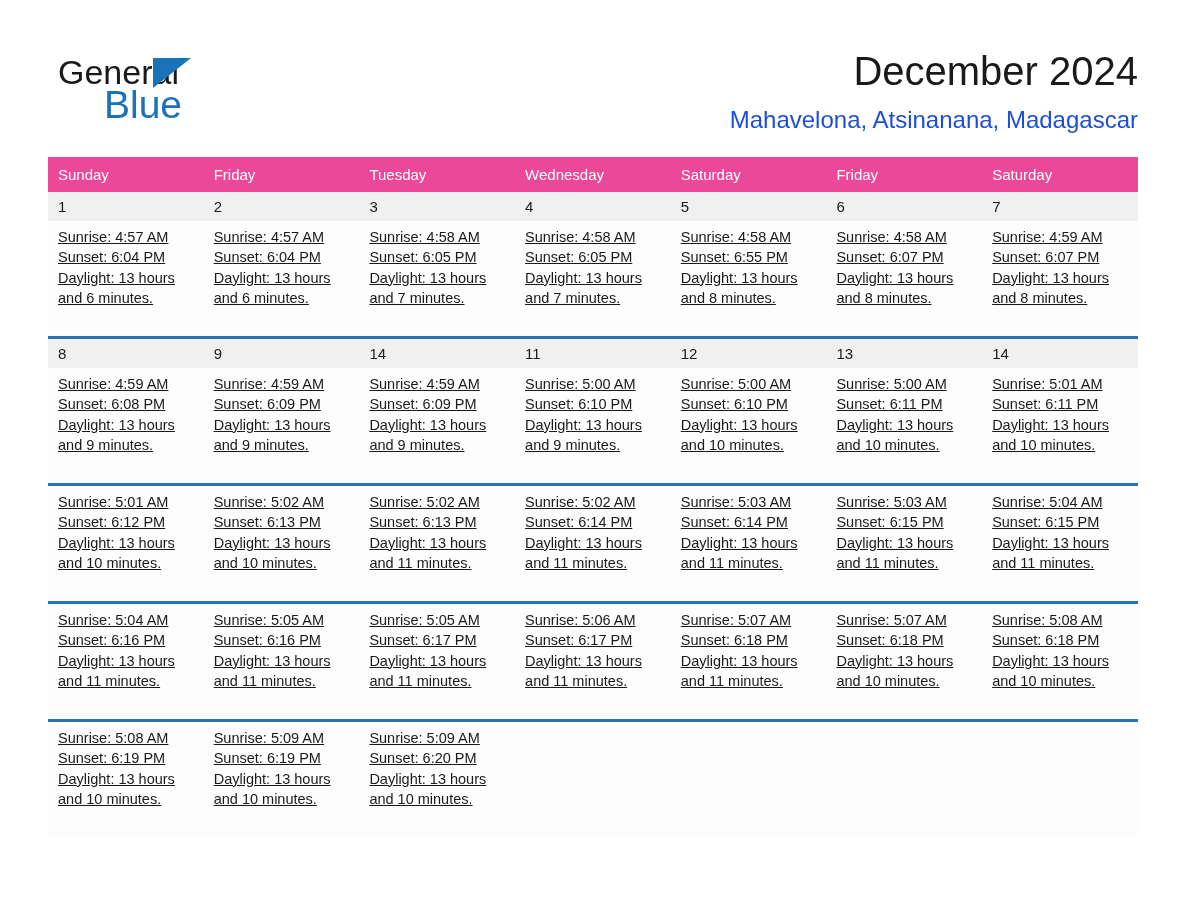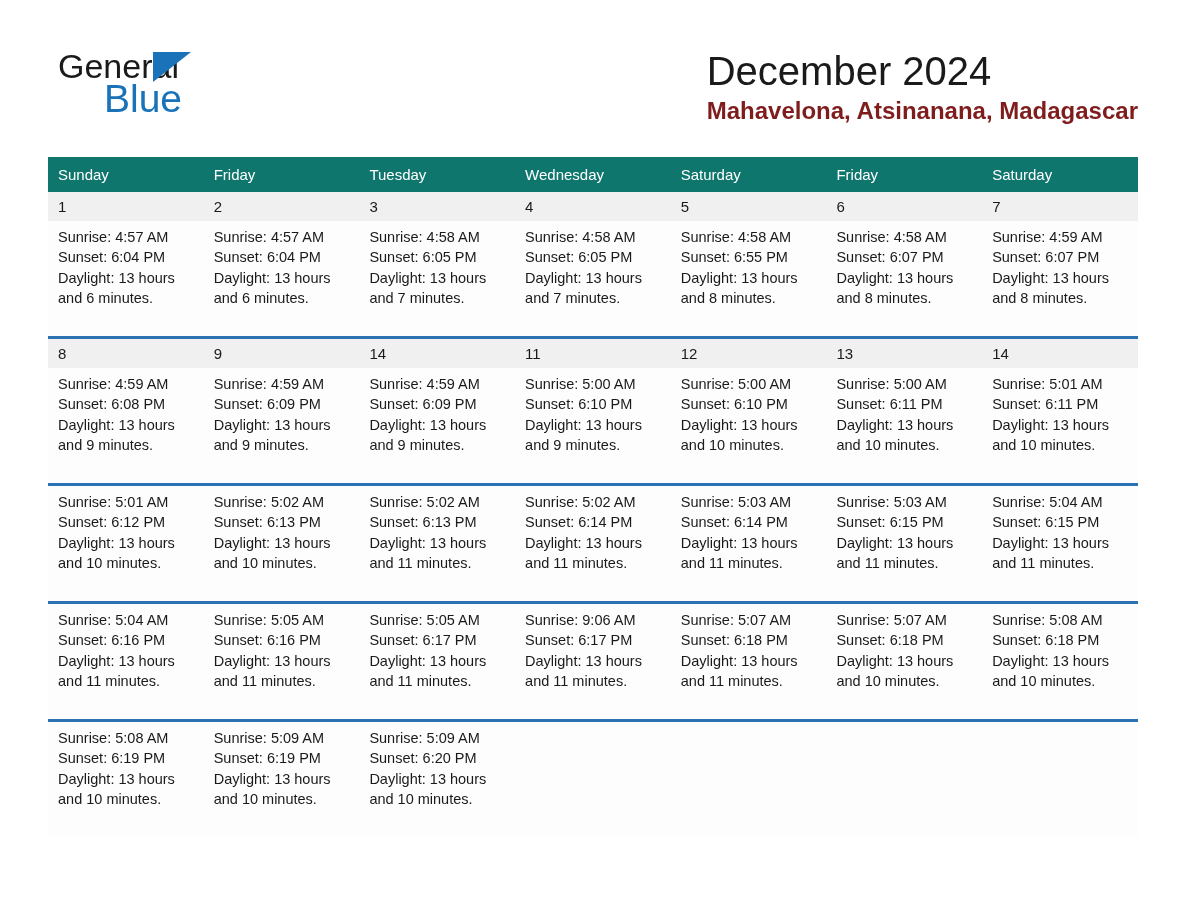--- a/index.html
+++ b/index.html
@@ -27,21 +27,21 @@
     position: absolute;
     left: 0;
     top: 0;
     width: 1188px;
     height: 150px;
   }
 
   .logo {
     position: absolute;
     left: 58px;
-    top: 46px;
+    top: 52px;
     width: 260px;
     height: 80px;
   }
   .logo-general {
     position: absolute;
     left: 0px;
     top: 0px;
     font-size: 34px;
     letter-spacing: 0px;
     color: #1a1a1a;
@@ -65,50 +65,50 @@
     font-size: 39px;
     color: #1a72b8;
     font-family: "Liberation Sans", sans-serif;
     line-height: 40px;
   }
 
   .title-block {
     position: absolute;
     right: 50px;
     top: 46px;
-    text-align: left;
+    text-align: right;
   }
   .title {
     font-size: 40px;
     font-weight: normal;
     color: #1a1a1a;
     line-height: 50px;
     white-space: nowrap;
   }
   .subtitle {
     font-size: 24px;
-    font-weight: bold;
-    color: #7f1d1d;
+    font-weight: normal;
+    color: #1d4ed8;
     line-height: 30px;
-    margin-top: 0;
+    margin-top: 9px;
     white-space: nowrap;
   }
 
   
   .calendar {
     position: absolute;
     left: 48px;
     top: 157px;
     width: 1090px;
     border-collapse: collapse;
     table-layout: fixed;
   }
 
   .calendar th {
-    background: #0f766e;
+    background: #ec4899;
     color: #ffffff;
     font-size: 15px;
     font-weight: normal;
     text-align: left;
     padding: 7px 0 8px 10px;
     border: 0;
     height: 20px;
     vertical-align: middle;
   }
 
@@ -132,20 +132,21 @@
 
   .detail-row td {
     background: #fdfdfd;
     font-size: 14.5px;
     color: #1a1a1a;
     padding: 6px 8px 14px 10px;
     border: 0;
     vertical-align: top;
     height: 95px;
     line-height: 20.3px;
+    text-decoration: underline;
   }
 
   .detail-row td .line {
     display: block;
     white-space: nowrap;
   }
 </style>
 </head>
 <body>
 
@@ -360,21 +361,21 @@
             <span class="line">Daylight: 13 hours</span>
             <span class="line">and 11 minutes.</span>
           </td>
           <td>
             <span class="line">Sunrise: 5:05 AM</span>
             <span class="line">Sunset: 6:17 PM</span>
             <span class="line">Daylight: 13 hours</span>
             <span class="line">and 11 minutes.</span>
           </td>
           <td>
-            <span class="line">Sunrise: 9:06 AM</span>
+            <span class="line">Sunrise: 5:06 AM</span>
             <span class="line">Sunset: 6:17 PM</span>
             <span class="line">Daylight: 13 hours</span>
             <span class="line">and 11 minutes.</span>
           </td>
           <td>
             <span class="line">Sunrise: 5:07 AM</span>
             <span class="line">Sunset: 6:18 PM</span>
             <span class="line">Daylight: 13 hours</span>
             <span class="line">and 11 minutes.</span>
           </td>

